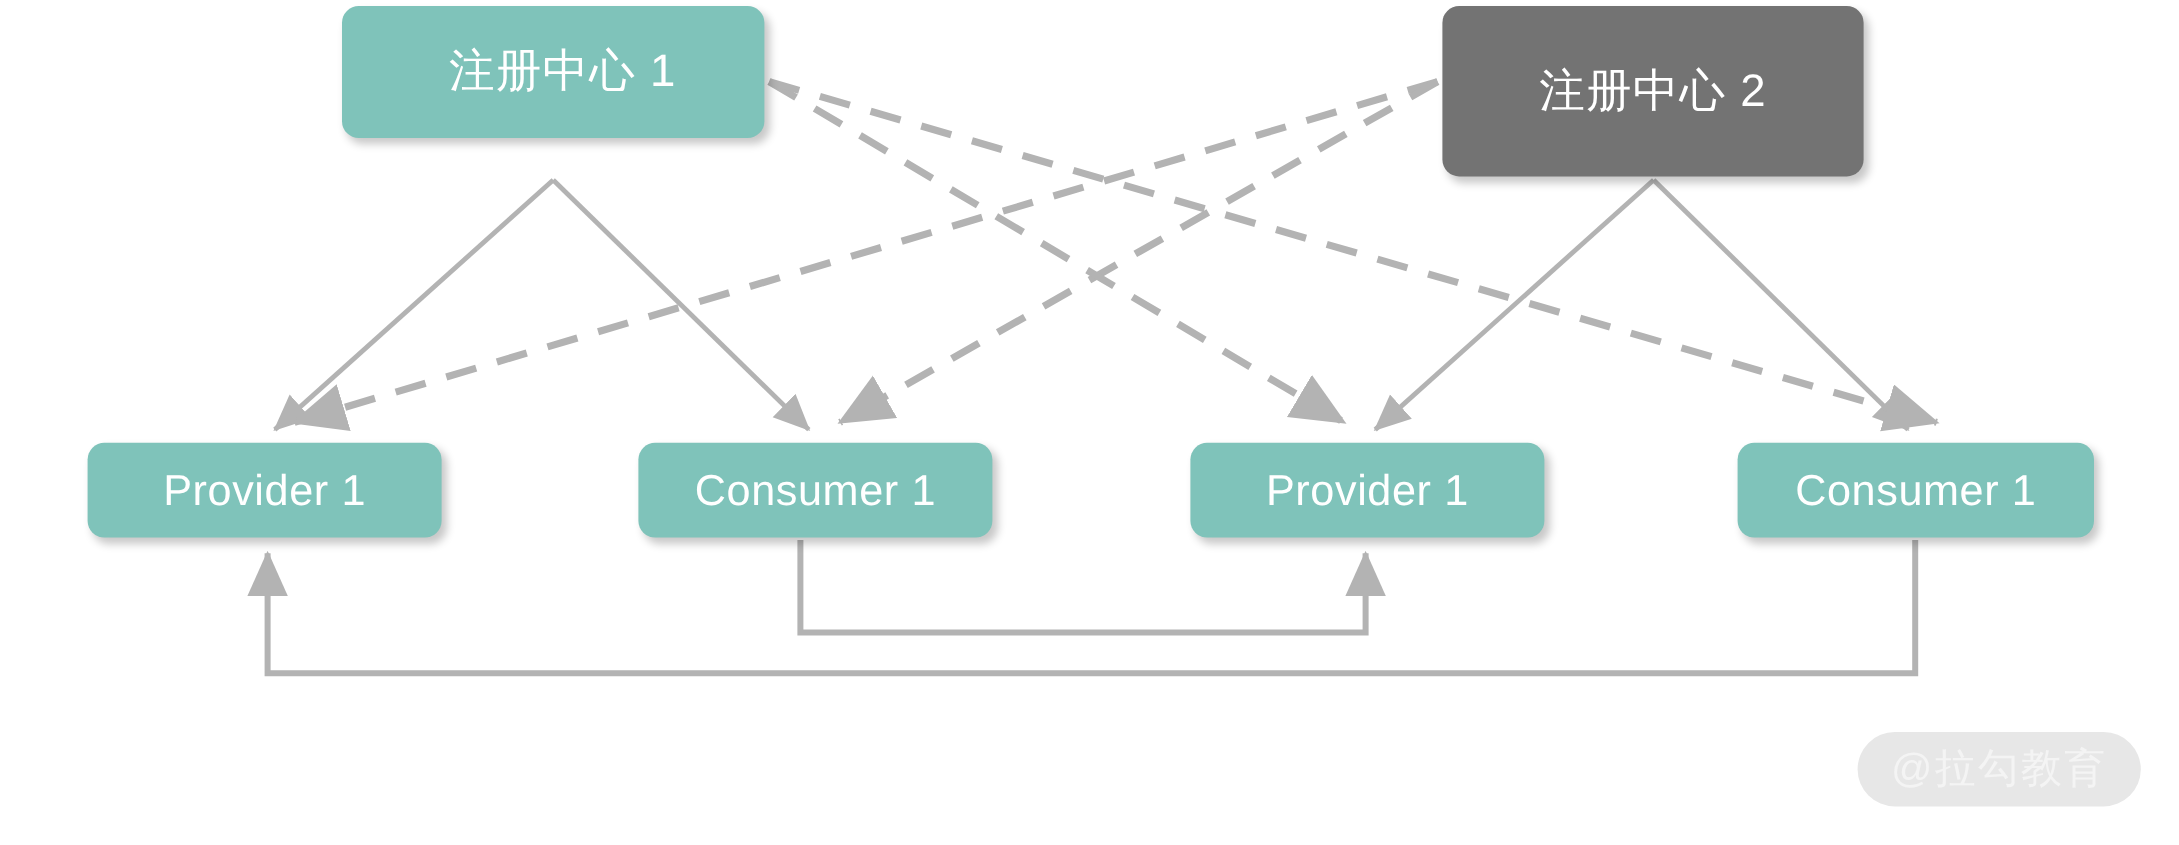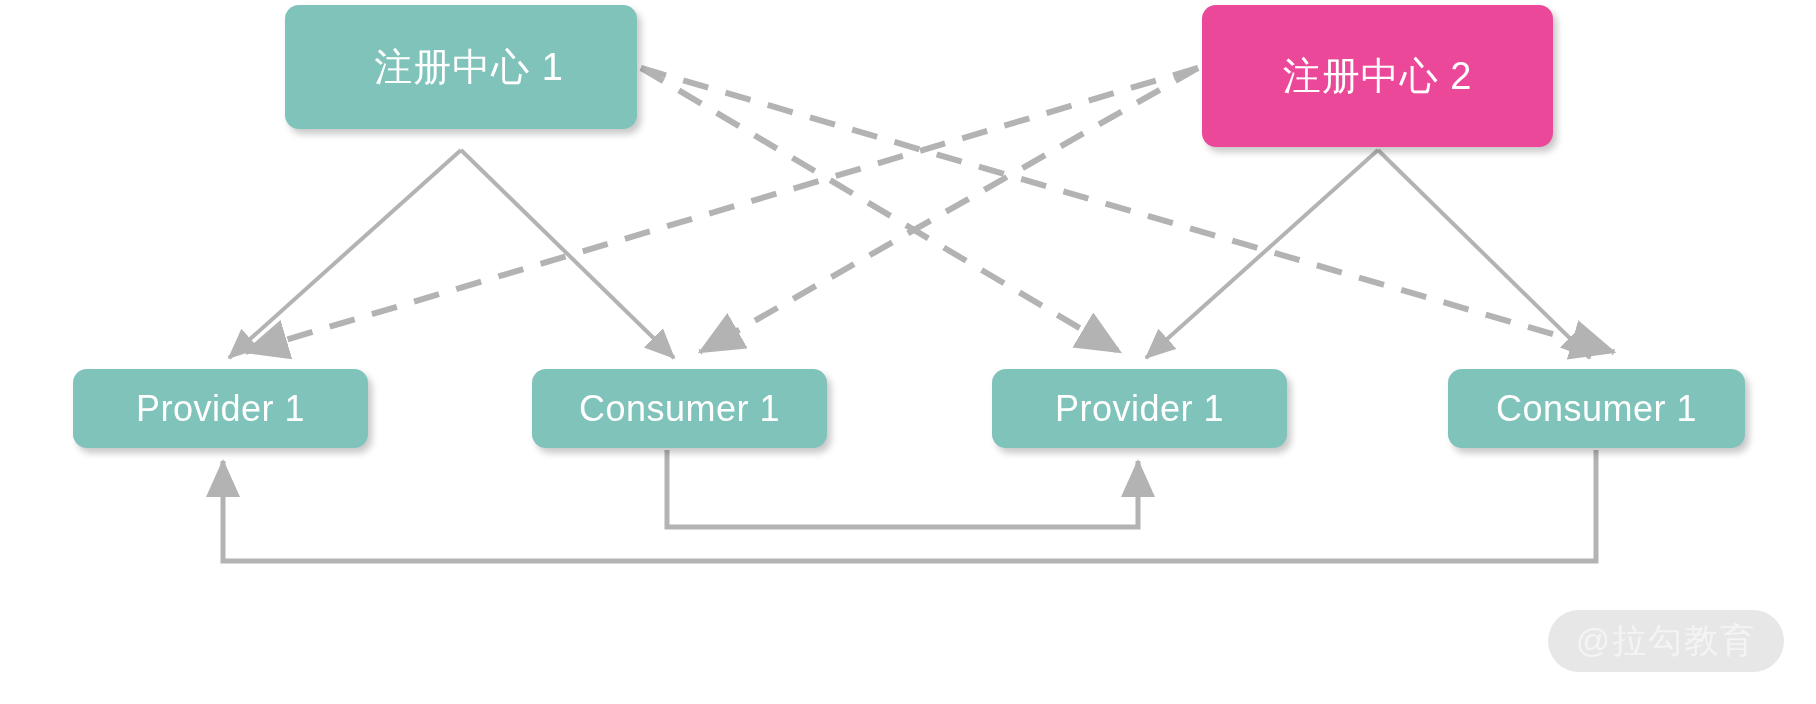--- a/index.html
+++ b/index.html
@@ -94,25 +94,25 @@
     <line x1="1198" y1="68" x2="700" y2="352" stroke="#b3b3b3" stroke-width="6" stroke-dasharray="26 18" marker-end="url(#arrowhead)"></line>
 
     <line x1="641" y1="68" x2="1120" y2="352" stroke="#b3b3b3" stroke-width="6" stroke-dasharray="26 18" marker-end="url(#arrowhead)"></line>
     <line x1="641" y1="68" x2="1614" y2="352" stroke="#b3b3b3" stroke-width="6" stroke-dasharray="26 18" marker-end="url(#arrowhead)"></line>
 
     <path d="M 667 450 L 667 527 L 1138 527 L 1138 461" fill="none" stroke="#b3b3b3" stroke-width="5" marker-end="url(#arrowhead)"></path>
 
     <path d="M 1596 450 L 1596 561 L 223 561 L 223 461" fill="none" stroke="#b3b3b3" stroke-width="5" marker-end="url(#arrowhead)"></path>
   </svg>
 
-  <div class="node registry" id="node-registry-1" style="left:285px; top:5px; width:352px; height:124px; background:#7fc3ba;padding-left:16px;">
+  <div class="node registry" id="node-registry-1" style="left:285px; top:5px; width:352px; height:110px; background:#7fc3ba;padding-left:16px;">
     <span class="node-label">注册中心 1</span>
   </div>
 
-  <div class="node registry" id="node-registry-2" style="left:1202px; top:5px; width:351px; height:142px; background:#ec4899;">
+  <div class="node registry" id="node-registry-2" style="left:1202px; top:5px; width:351px; height:142px; background:#737373;">
     <span class="node-label">注册中心 2</span>
   </div>
 
   <div class="node service" id="node-provider-left" style="left:73px; top:369px; width:295px; height:79px; background:#7fc3ba;">
     <span class="node-label">Provider 1</span>
   </div>
 
   <div class="node service" id="node-consumer-left" style="left:532px; top:369px; width:295px; height:79px; background:#7fc3ba;">
     <span class="node-label">Consumer 1</span>
   </div>

